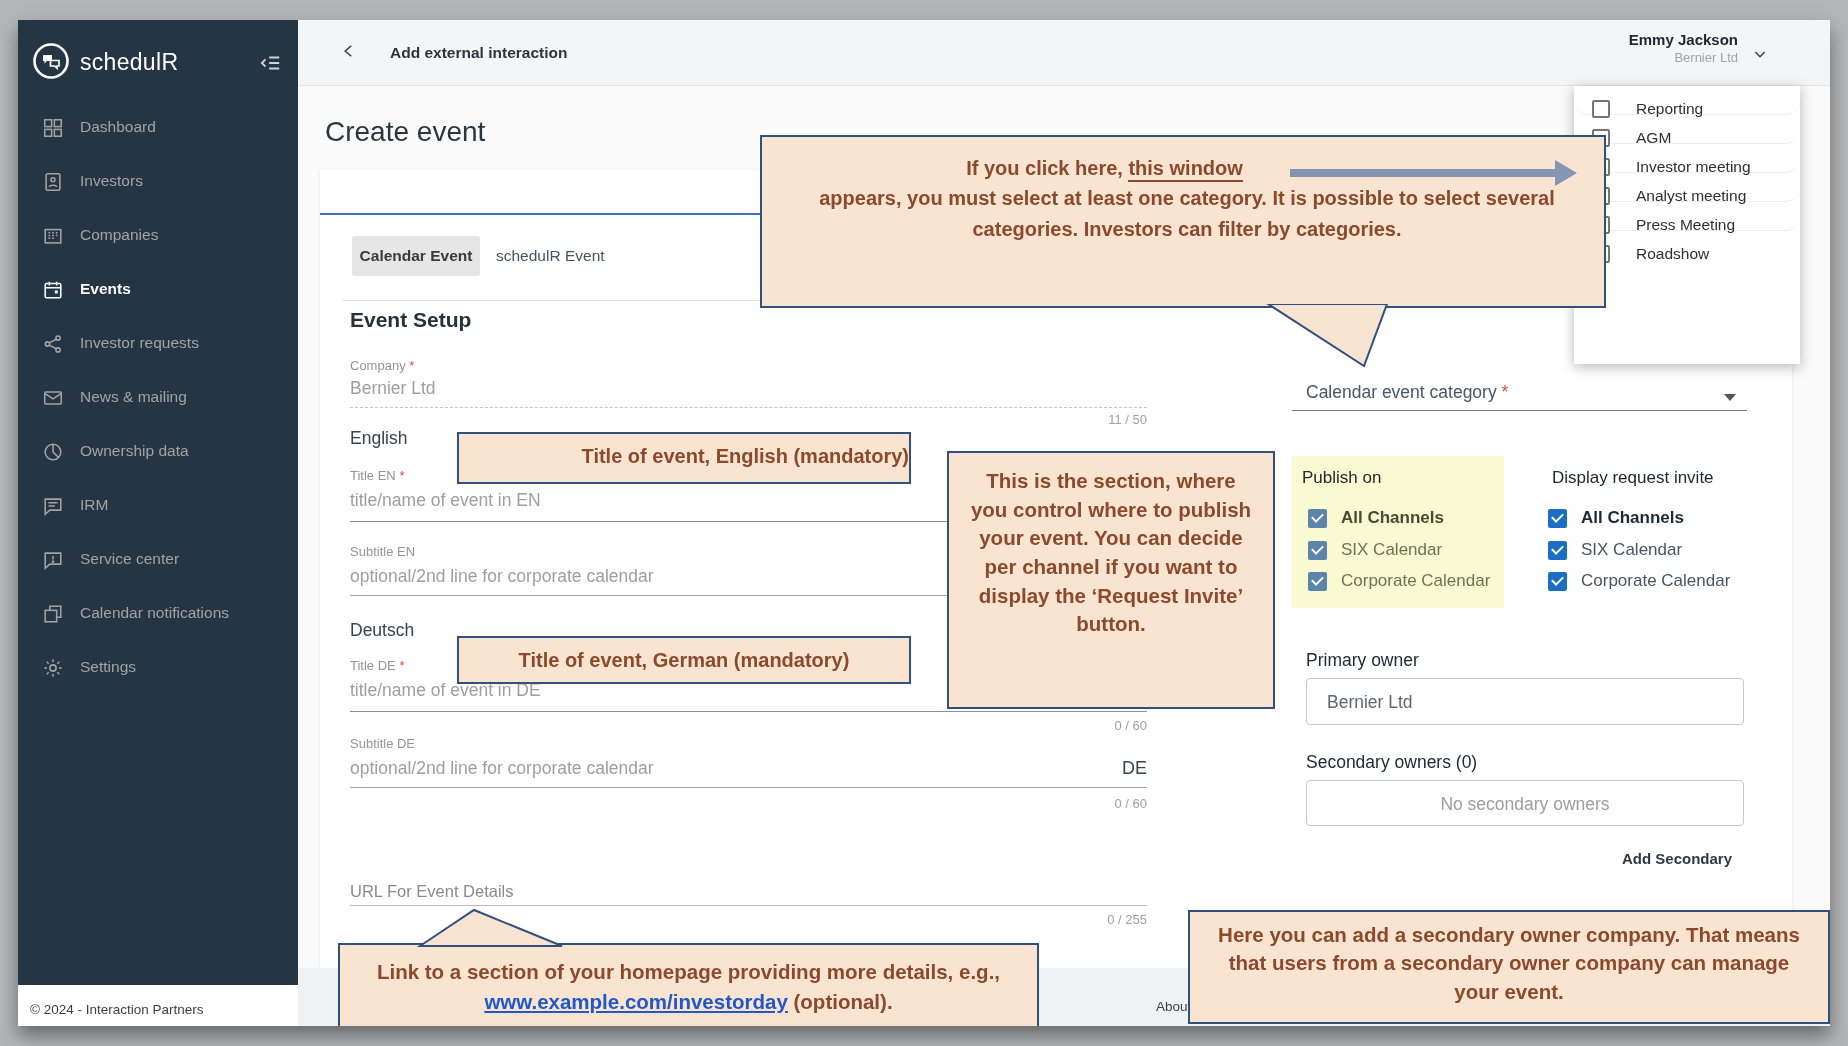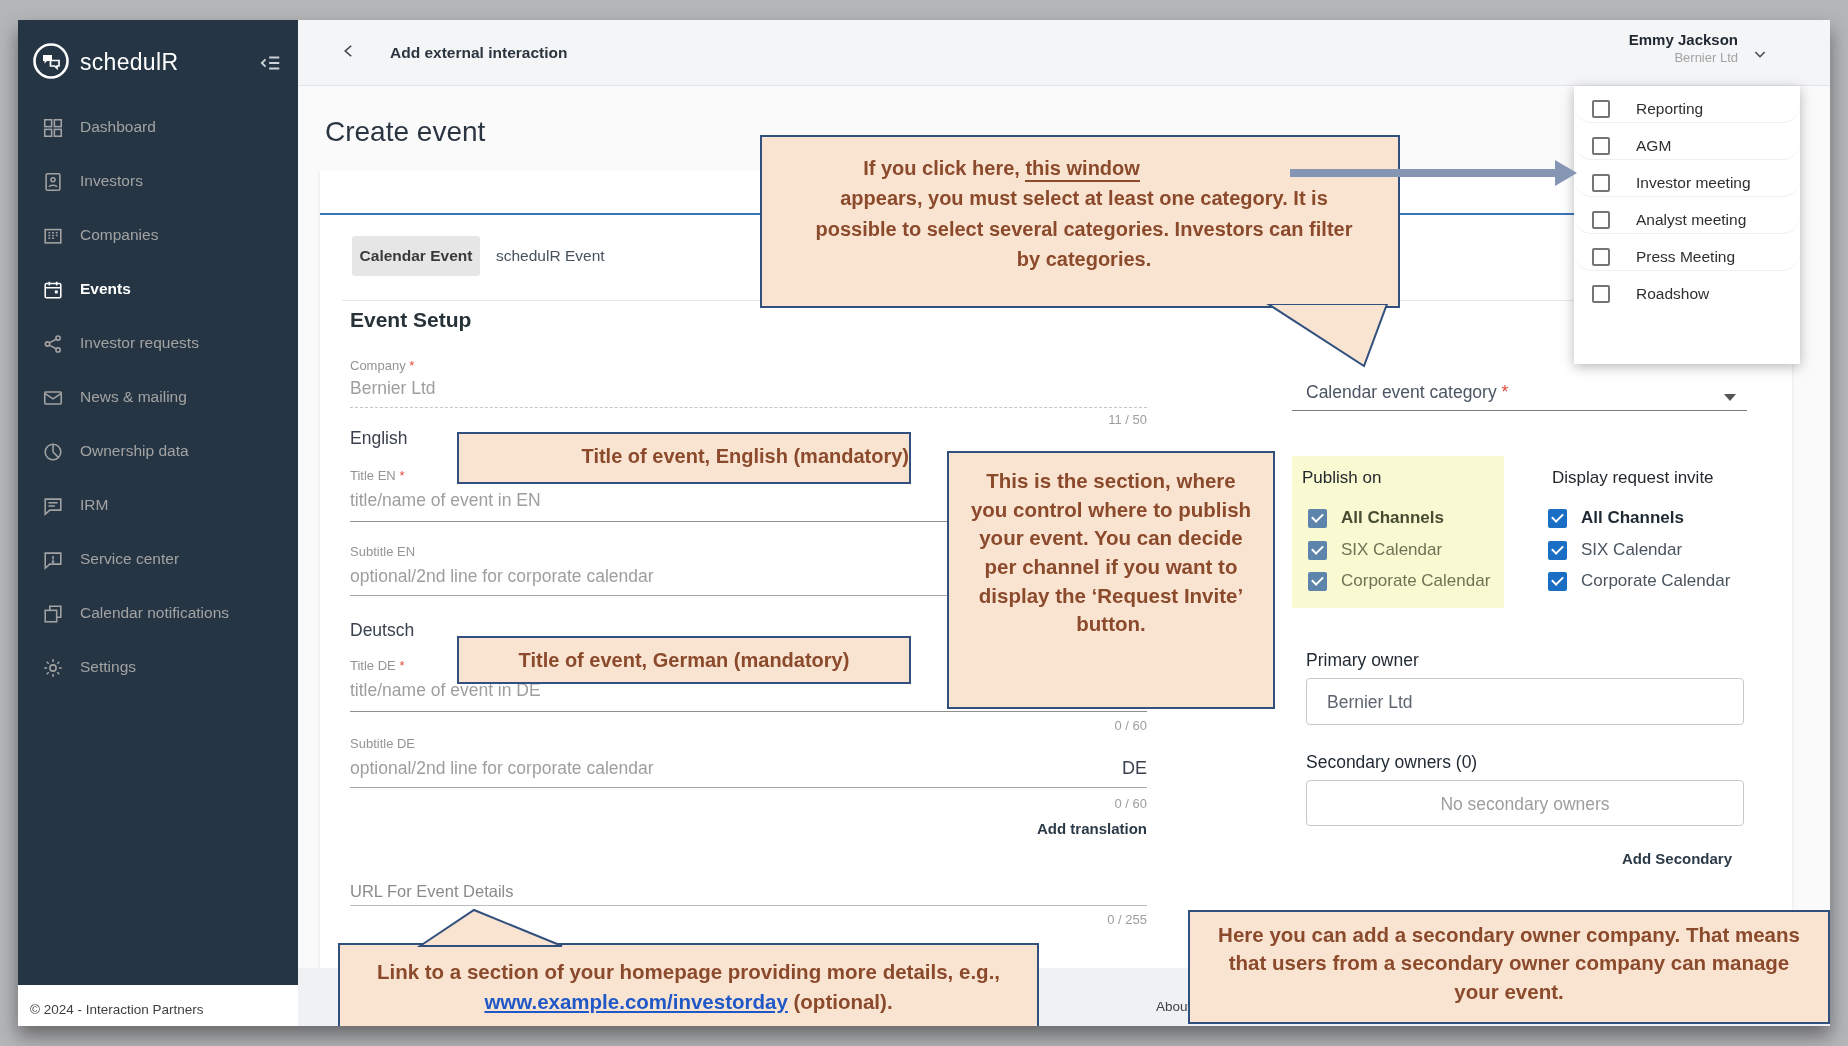--- a/index.html
+++ b/index.html
@@ -84,31 +84,31 @@
   .owner-label { position:absolute; font-size:17.5px; color:#222b35; }
   .owner-box { position:absolute; width:438px; border:1px solid #c9c9c9; border-radius:4px; background:#fff; }
   .pbox { left:986px; top:508px; height:47px; line-height:47px; padding-left:20px; font-size:17.5px; color:#5f6670; }
   .sbox { left:986px; top:610px; height:46px; line-height:46px; text-align:center; font-size:17.5px; color:#9e9e9e; }
   .add-secondary { position:absolute; left:986px; top:680px; width:426px; text-align:right;
                    font-size:15px; font-weight:700; color:#2c3a48; cursor:pointer; }
 
   
   .dropdown { position:absolute; left:1556px; top:66px; width:226px; height:278px; background:#fff;
               box-shadow:0 3px 12px rgba(0,0,0,.28); z-index:15; }
-  .dd-row { position:relative; height:37px; border-bottom:1px solid #efefef; cursor:pointer;border-radius:18px; }
+  .dd-row { position:relative; height:29px; border-bottom:1px solid #efefef; cursor:pointer;border-radius:18px; }
   .dd-row:last-child { border-bottom:none; }
   .dd-row .cb { position:absolute; left:18px; top:14px; width:18px; height:18px; }
   .dd-row .dl { position:absolute; left:62px; top:14px; font-size:15.5px; color:#2f2f2f; }
 
   
   .callout { position:absolute; background:#f9e4d2; border:2px solid #31507d; color:#8b4a2b;
              font-weight:600; z-index:20; }
   .callout .tail { position:absolute; z-index:-1; }
   .tail polygon { fill:#f9e4d2; stroke:#31507d; stroke-width:2; }
-  .co-top { left:742px; top:115px; width:640px; height:173px; font-size:20px; line-height:1.52;
+  .co-top { left:742px; top:115px; width:846px; height:173px; font-size:20px; line-height:1.52;
             text-align:center; padding:16px 40px 0 48px; }
   .co-top .l1 { display:block; padding-right:165px; }
   .co-ul { border-bottom:2px solid #8b4a2b; padding-bottom:1px; }
   .co-en { left:439px; top:412px; width:454px; height:52px; font-size:20px; line-height:44px; text-align:right; }
   .co-de { left:439px; top:616px; width:454px; height:48px; font-size:20px; line-height:44px; text-align:center; }
   .co-publish { left:929px; top:431px; width:328px; height:258px; font-size:20.5px; line-height:1.4;
                 text-align:center; padding:14px 17px; }
   .co-url { left:320px; top:923px; width:701px; height:92px; font-size:20.5px; line-height:1.45;
             text-align:center; padding:12px 28px; }
   .co-url .fake-link { color:#2158c7; text-decoration:underline;margin-top:12px; }
@@ -293,21 +293,20 @@
     <div class="flabel" style="top:374px">Subtitle EN</div>
     <div class="fval u-soft" style="top:396px">optional/2nd line for corporate calendar</div>
 
     <div class="group-h" style="top:450px">Deutsch</div>
     <div class="flabel" style="top:488px"><span>Title DE</span> <span class="req">*</span></div>
     <div class="fval u-solid" style="top:510px">title/name of event in DE</div>
     <div class="counter" style="top:548px">0 / 60</div>
     <div class="flabel" style="top:566px">Subtitle DE</div>
     <div class="fval u-soft" style="top:588px"><span>optional/2nd line for corporate calendar</span><span class="lang-tag">DE</span></div>
     <div class="counter" style="top:626px">0 / 60</div>
-    <div class="link-btn" style="top:650px">Add translation</div>
 
     <div class="url-label">URL For Event Details</div>
     <div class="url-field"></div>
     <div class="counter" style="top:742px">0 / 255</div>
 
     <div class="cat-label"><span>Calendar event category</span> <span class="req">*</span></div>
     <div class="cat-line"></div>
     <div class="cat-caret"></div>
 
     <div class="yellow-box"></div>

